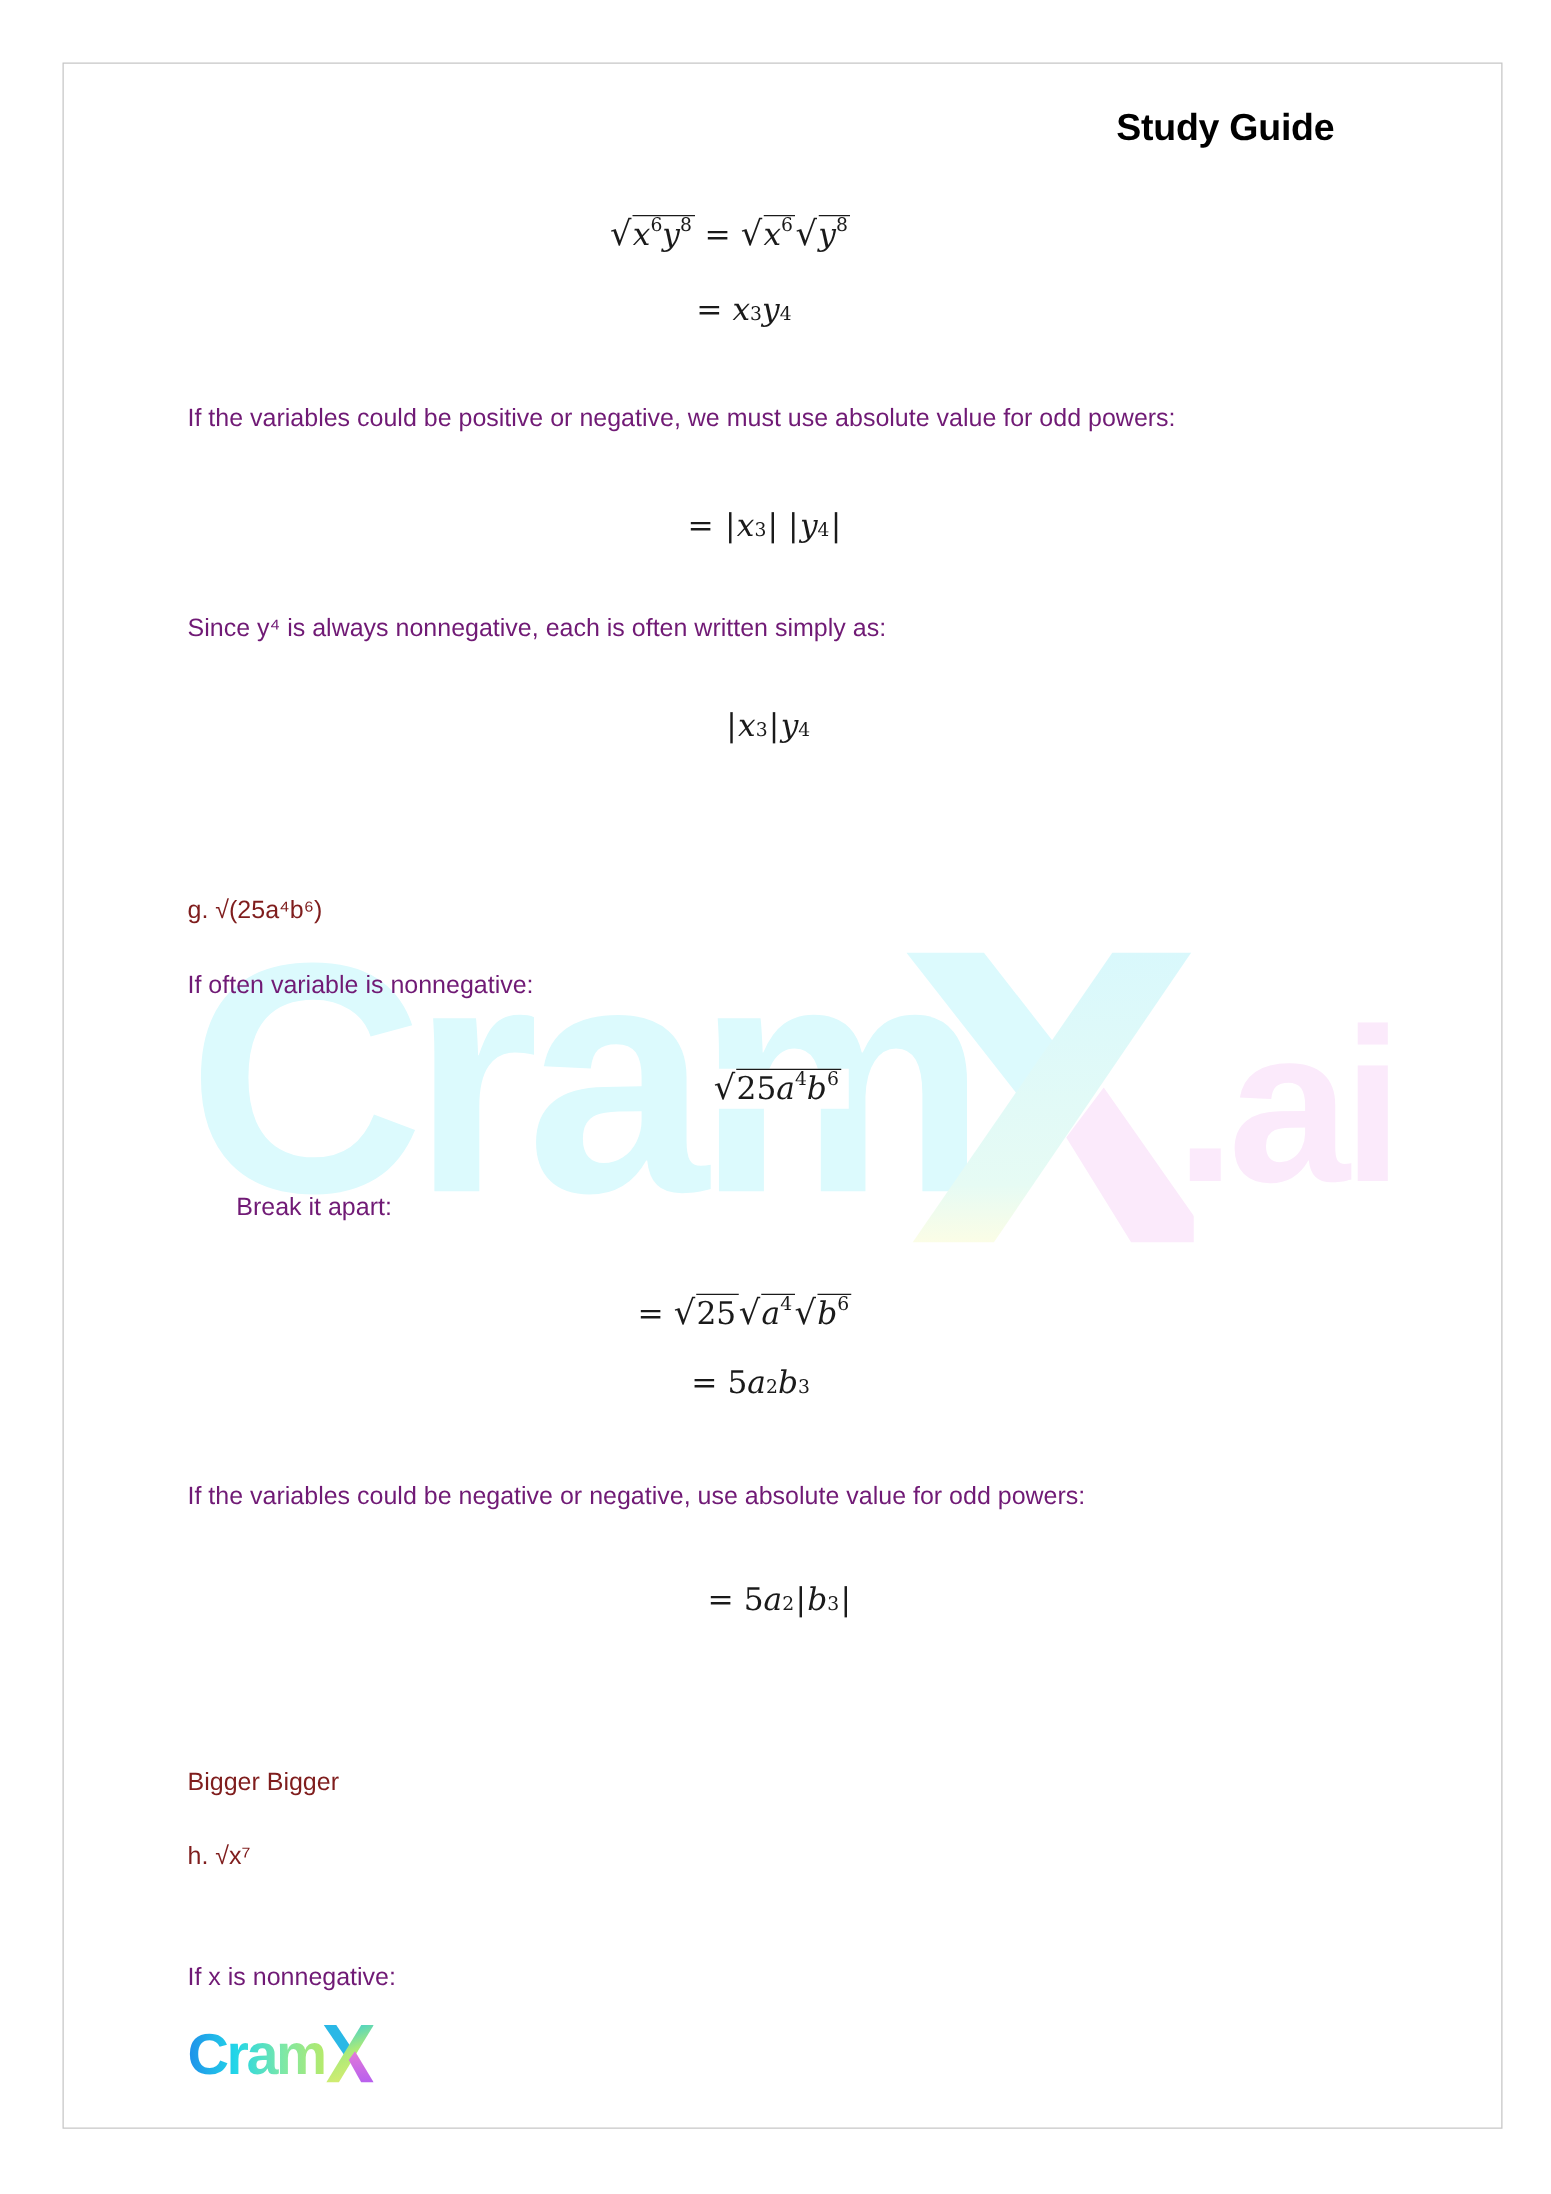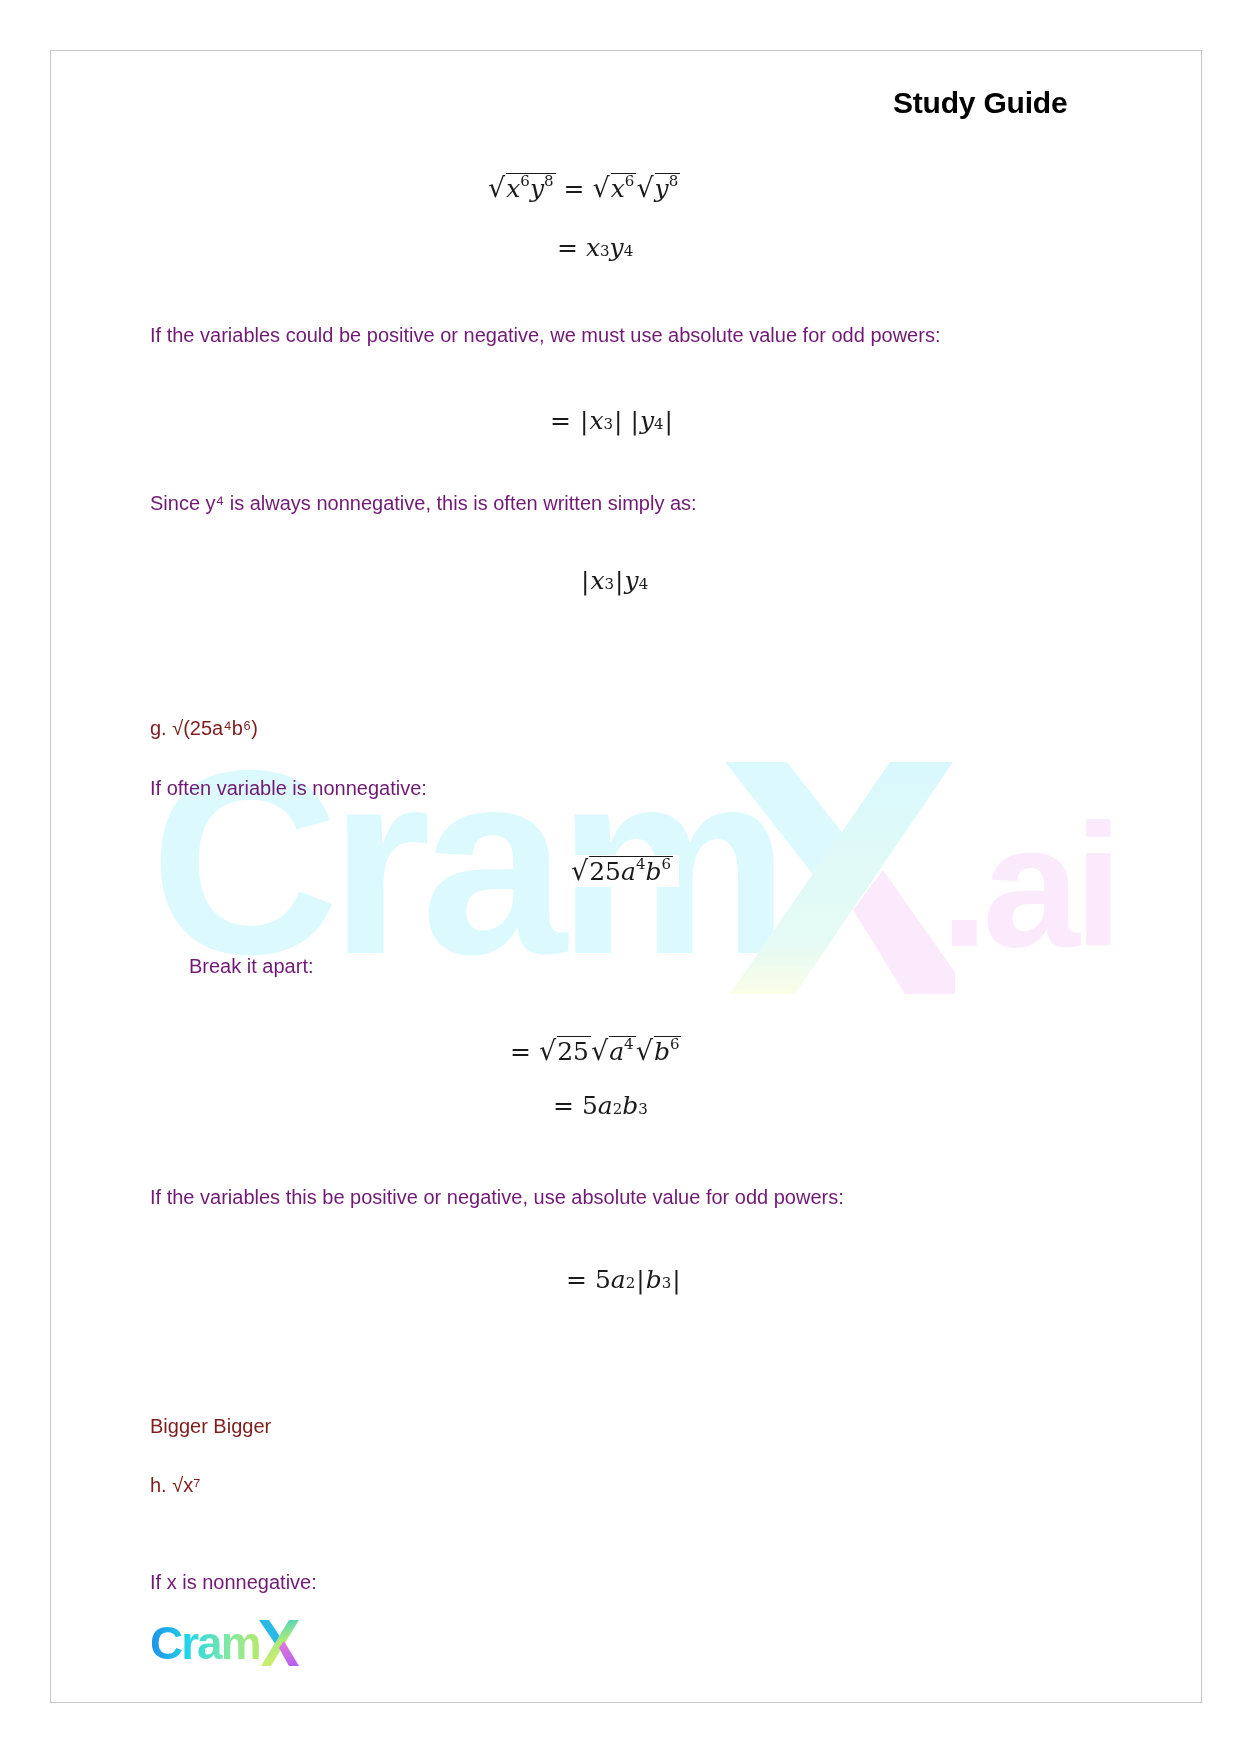--- a/index.html
+++ b/index.html
@@ -110,21 +110,21 @@
     <i>x</i>
     <sup>3</sup>
     <span class="bar">|</span>
   <span style="width:6px;display:inline-block;"></span>
   <span class="bar">|</span>
     <i>y</i>
     <sup>4</sup>
     <span class="bar">|</span>
 </div>
 
-<div class="abs body-text" style="top:491px;">Since y⁴ is always nonnegative, this is often written simply as:</div>
+<div class="abs body-text" style="top:491px;">Since y⁴ is always nonnegative, each is often written simply as:</div>
 
 <div class="abs math" style="left:580px; top:565px;">
   <span class="bar">|</span>
     <i>x</i>
     <sup>3</sup>
     <span class="bar">|</span>
   <i>y</i>
     <sup>4</sup>
 </div>
 
@@ -159,21 +159,21 @@
 
 <div class="abs math" style="left:553px; top:1090px;">
   <span class="eq">=</span>
   <span>5</span>
     <i>a</i>
     <sup>2</sup>
     <i>b</i>
     <sup>3</sup>
 </div>
 
-<div class="abs body-text" style="top:1185px;">If the variables this be positive or negative, use absolute value for odd powers:</div>
+<div class="abs body-text" style="top:1185px;">If the variables could be negative or negative, use absolute value for odd powers:</div>
 
 <div class="abs math" style="left:566px; top:1264px;">
   <span class="eq">=</span>
   <span>5</span>
     <i>a</i>
     <sup>2</sup>
   <span class="bar">|</span>
     <i>b</i>
     <sup>3</sup>
     <span class="bar">|</span>

